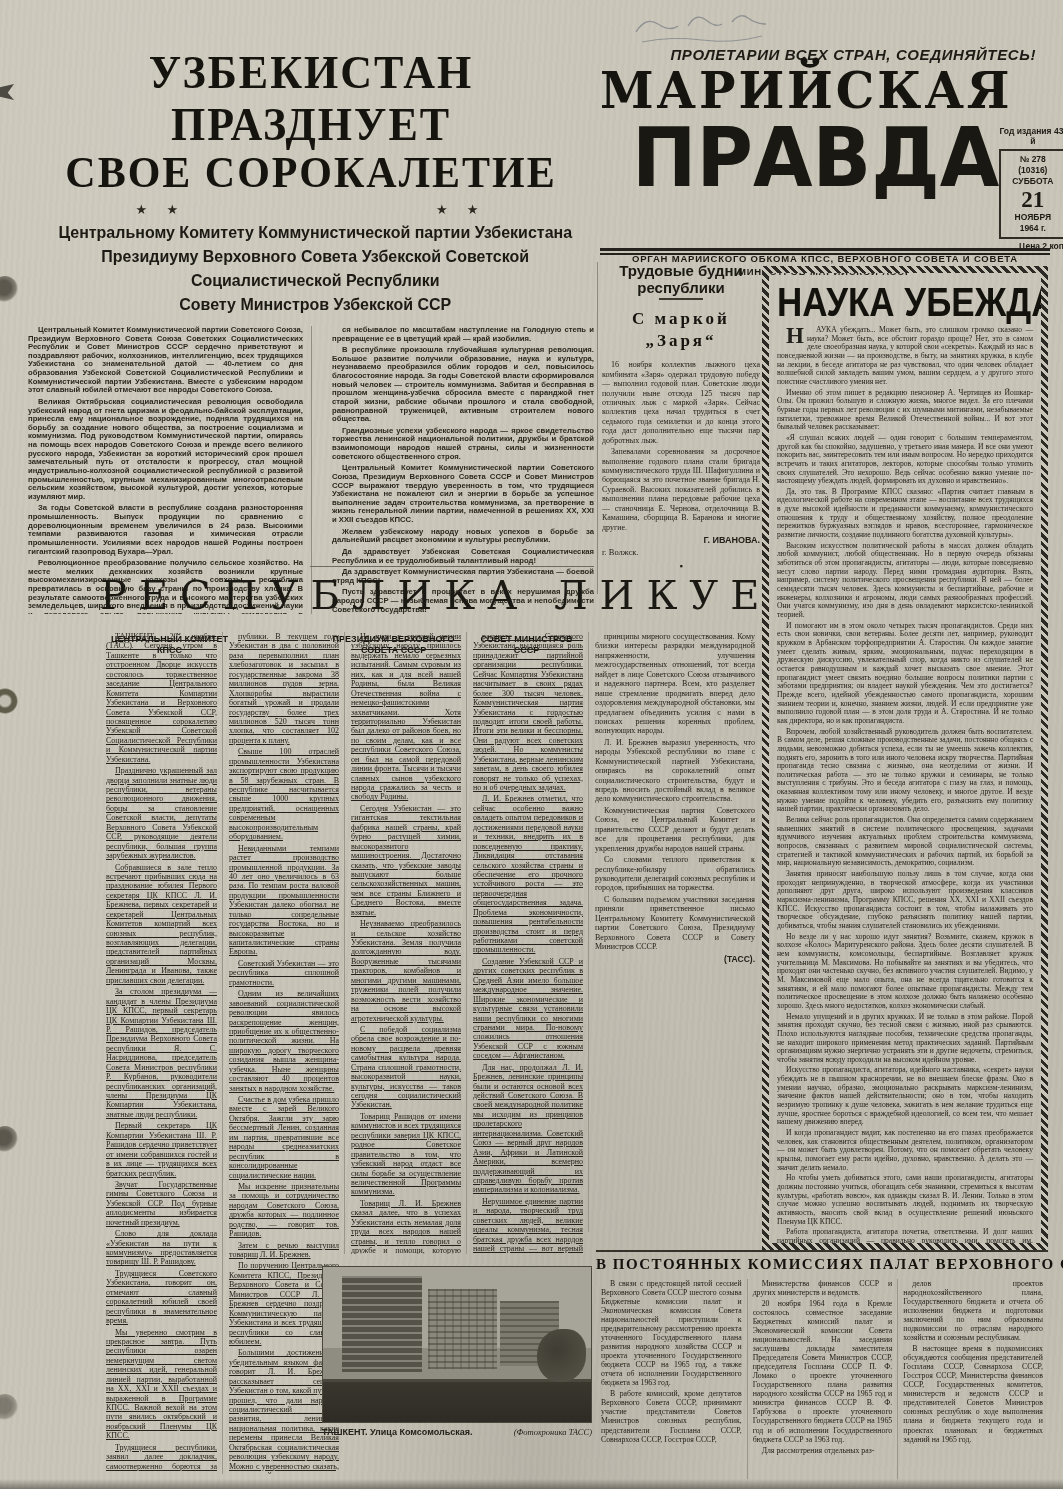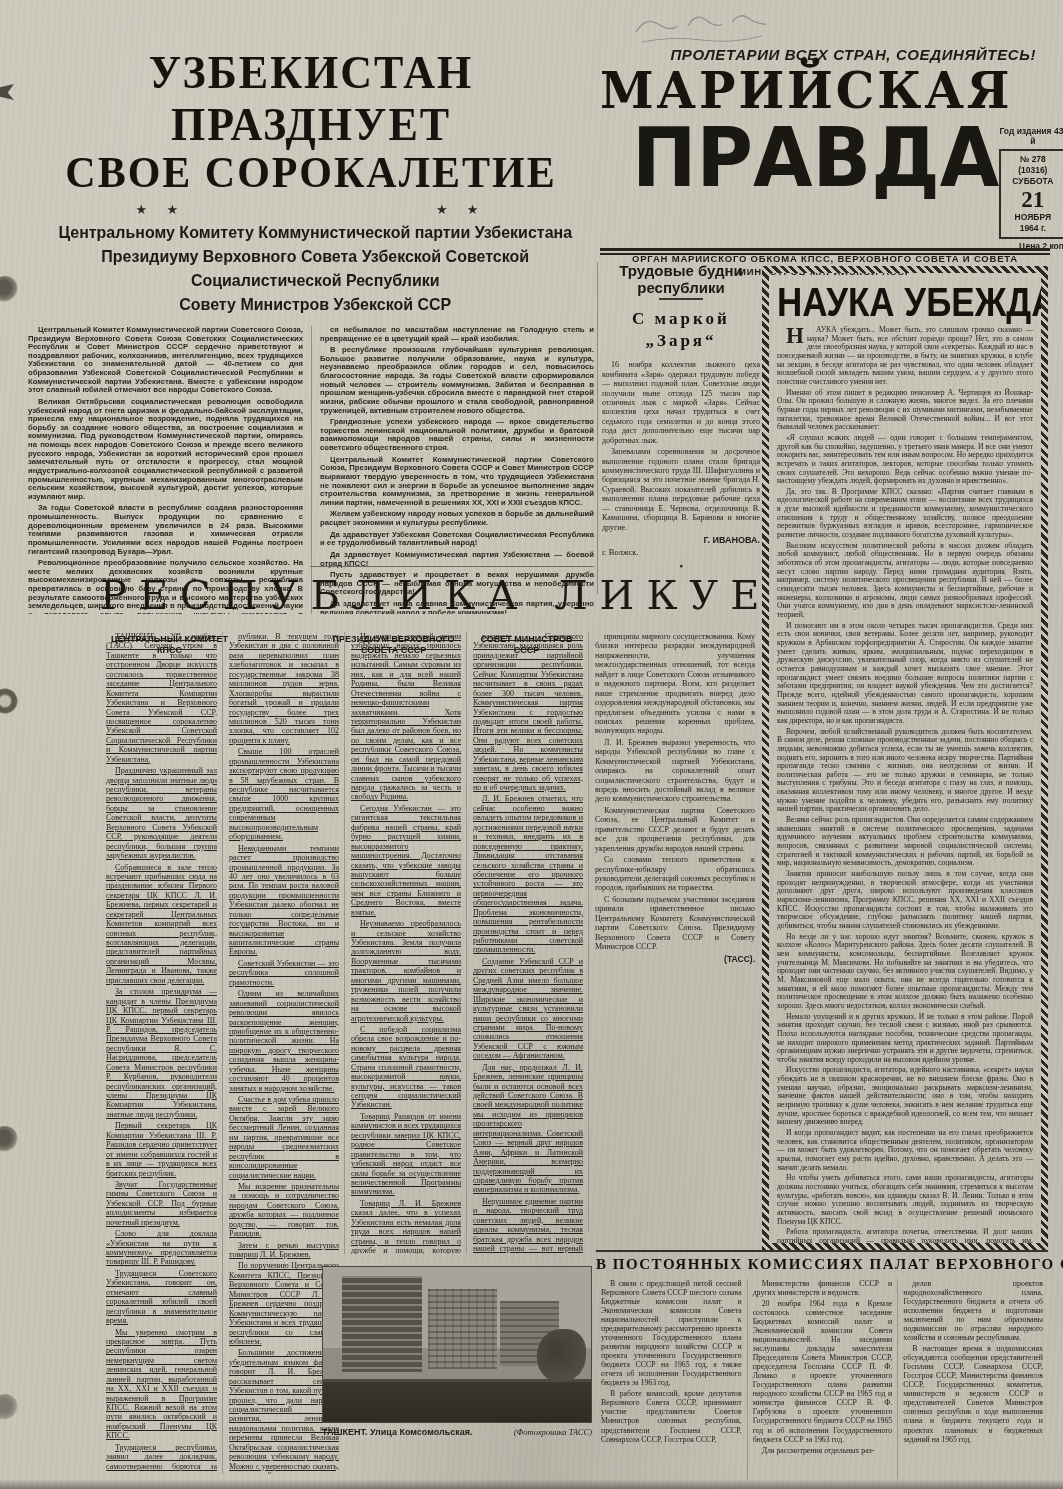--- a/index.html
+++ b/index.html
@@ -27,21 +27,21 @@
   .uz-h1{font-family:"Liberation Serif",serif;font-weight:bold;font-size:44px;line-height:1.12;
     text-align:center;letter-spacing:2px;color:#16140f;transform:scaleY(1.05);}
   .stars{display:flex;justify-content:space-between;width:62%;margin:6px auto 4px;
     font-size:13px;color:#2a281f;letter-spacing:8px;}
   .uz-sub{font-family:"Liberation Sans",sans-serif;font-weight:bold;font-size:17px;line-height:1.3;
     text-align:center;color:#1c1a14;transform:scaleX(.94);letter-spacing:0;}
   .uz-cols{display:flex;margin-top:10px;}
   .uz-col{width:50%;height:288px;overflow:hidden;font-family:"Liberation Sans",sans-serif;
     font-weight:bold;font-size:7.7px;line-height:1.12;color:#2b291f;padding-right:8px;box-sizing:border-box;}
   .uz-col p{margin-bottom:3px;text-indent:10px;}
-  .uz-col.second{border-left:1px solid #928e81;padding-left:8px;padding-right:0;}
+  .uz-col.second{border-left:1px solid #928e81;padding-left:20px;padding-right:0;}
   .sig-row{display:flex;margin-top:20px;}
   .sig-cell{width:50%;display:flex;justify-content:center;gap:26px;}
   .sig{font-family:"Liberation Sans",sans-serif;font-weight:bold;font-size:9px;line-height:1.25;
     text-align:center;color:#16140f;white-space:pre-line;}
   .thin-rule{position:absolute;height:1px;background:#6f6b5e;}
   .vrule{position:absolute;width:1px;background:#8e8a7d;}
   
   .masthead{left:600px;top:46px;width:450px;}
   .slogan{font-family:"Liberation Sans",sans-serif;font-weight:bold;font-style:italic;font-size:15px;
     letter-spacing:.6px;text-align:right;padding-right:14px;color:#1d1b15;}

